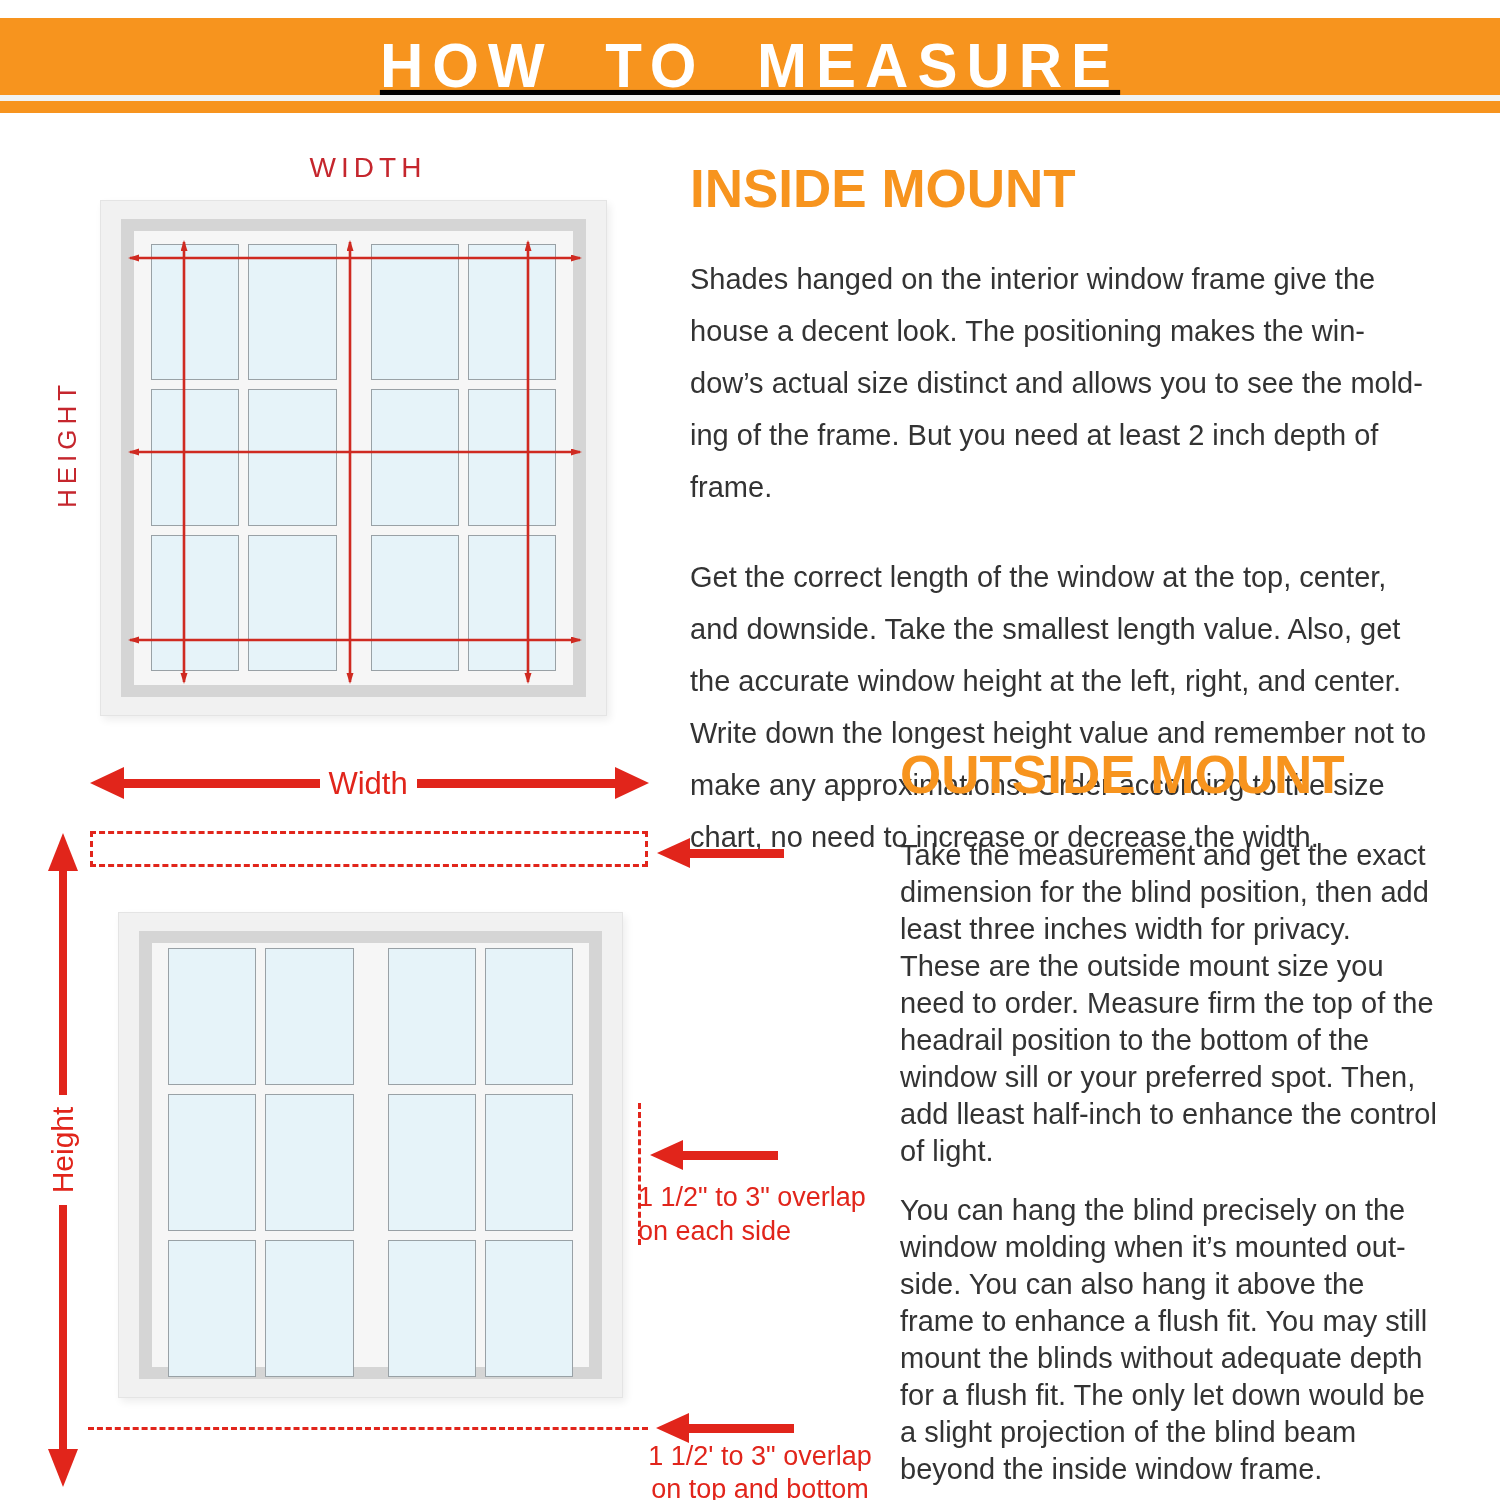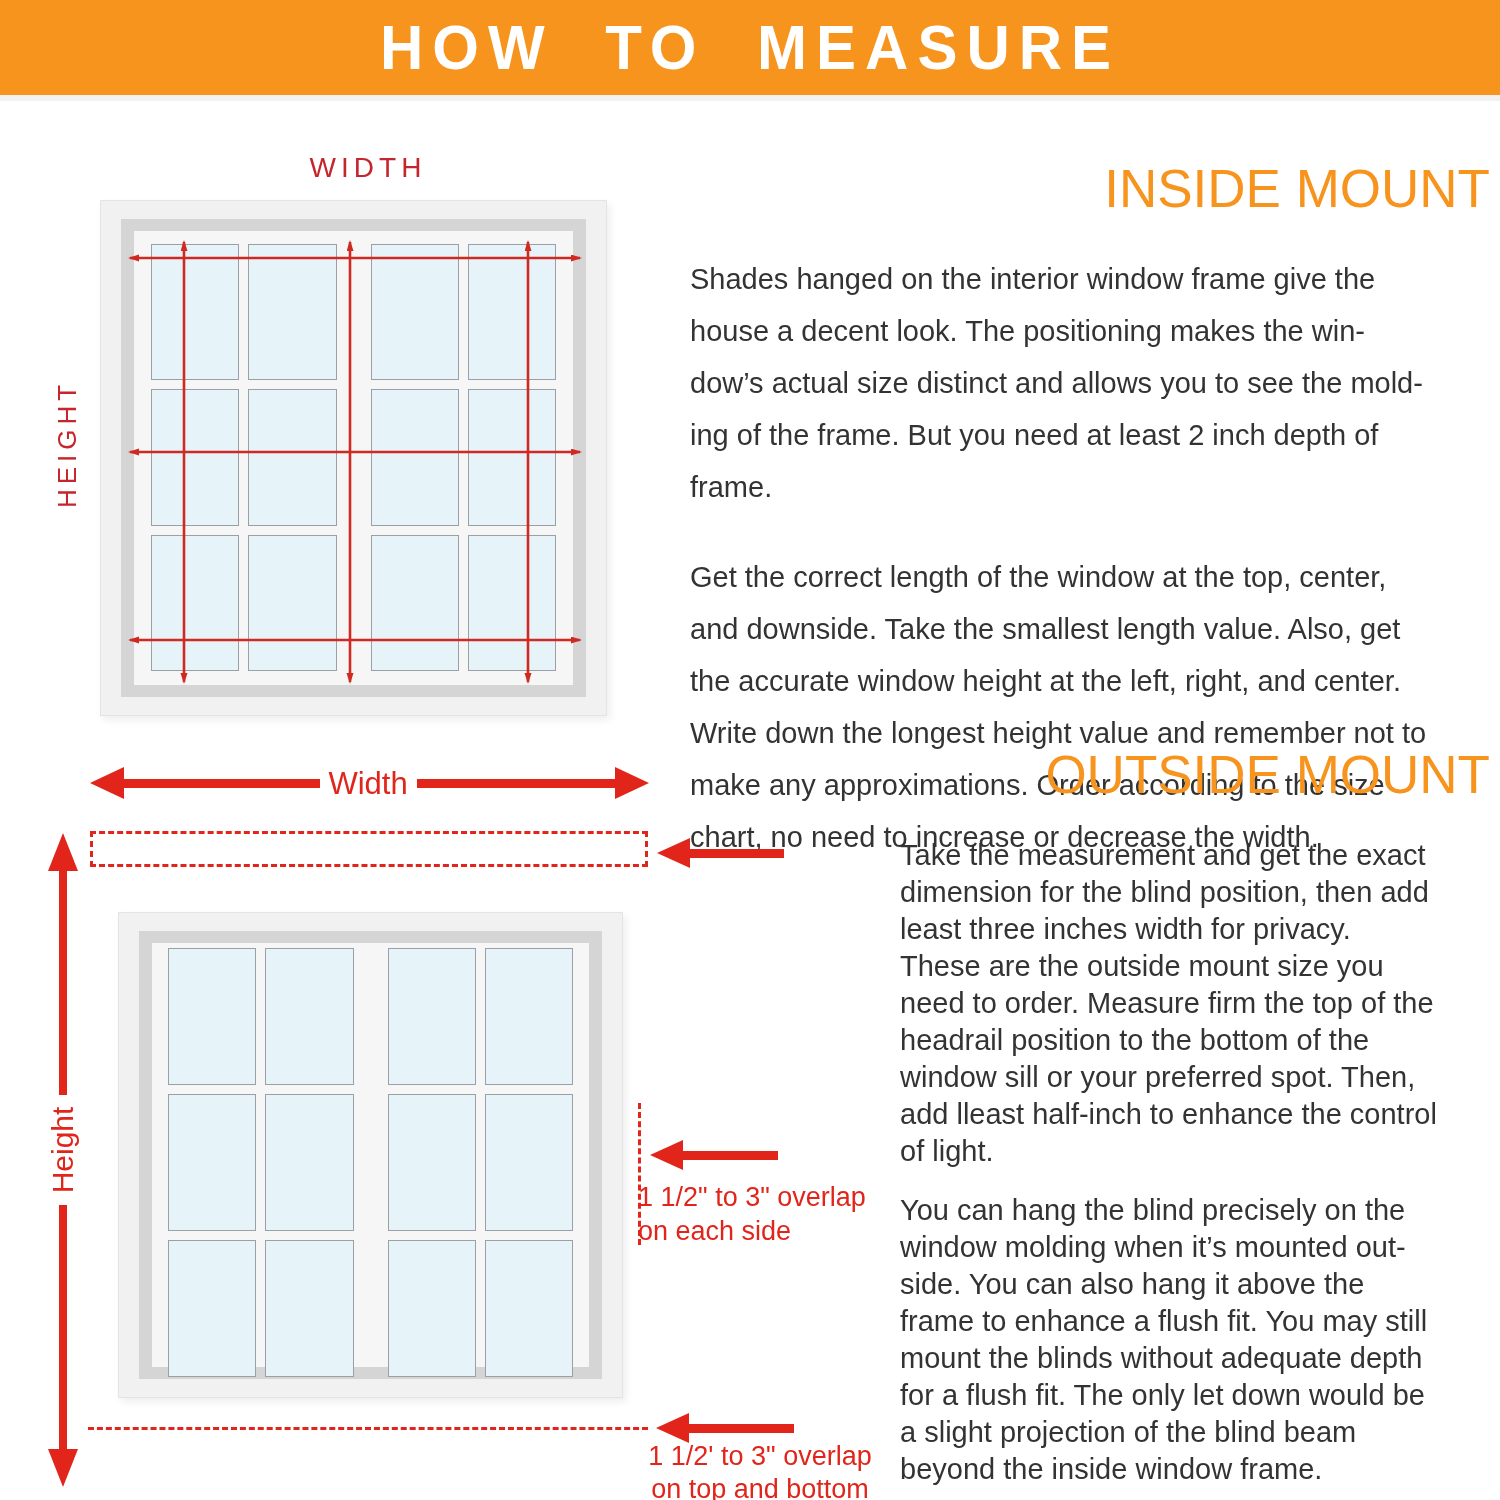--- a/index.html
+++ b/index.html
@@ -1,40 +1,40 @@
 <!DOCTYPE html>
 <html><head>
 <meta charset="utf-8">
 <style>
   html,body{margin:0;padding:0;background:#fff;}
   .page{position:relative;width:1500px;height:1500px;background:#ffffff;overflow:hidden;
         font-family:"Liberation Sans",sans-serif;}
 
   
-  .banner{position:absolute;left:0;top:0;width:1500px;height:95px;background:#F7941E;}
+  .banner{position:absolute;left:0;top:18px;width:1500px;height:95px;background:#F7941E;text-decoration:underline;}
   .banner h1{margin:0;height:95px;line-height:95px;text-align:center;color:#ffffff;
              font-size:60px;font-weight:bold;letter-spacing:9px;word-spacing:26px;
              transform:scaleY(1.04);}
   .banner-strip{position:absolute;left:0;top:95px;width:1500px;height:6px;background:#f1f3f3;}
 
   
   .window{position:absolute;background:#f1f1f1;border:1px solid #e4e4e4;
           box-shadow:3px 4px 8px rgba(0,0,0,0.07);}
   .win-band{position:absolute;left:20px;right:20px;top:18px;bottom:18px;background:#d5d5d5;}
   .win-sash{position:absolute;left:33px;right:33px;top:30px;bottom:30px;background:#f6f6f6;}
   .panes{position:absolute;display:flex;}
   .sash{flex:1;display:grid;grid-template-columns:1fr 1fr;grid-template-rows:1fr 1fr 1fr;gap:9px;}
   .mullion{width:34px;}
   .pane{background:#e6f3f9;border:1px solid #99a1a6;}
 
   
   .red-caps{position:absolute;color:#C5262D;font-size:28px;letter-spacing:5px;}
   .rot{transform:translate(-50%,-50%) rotate(-90deg);transform-origin:center;}
   .section{position:absolute;}
-  .section h2{margin:0;text-align:right;color:#F7941E;font-weight:normal;font-size:53px;letter-spacing:0px;}
+  .section h2{margin:0;text-align:left;color:#F7941E;font-weight:bold;font-size:53px;letter-spacing:0px;}
   .section p{margin:0;color:#333333;white-space:pre-line;}
   .inside p{font-size:29px;line-height:52px;}
   .outside p{font-size:29px;line-height:37px;}
   .red-label{position:absolute;color:#E1251B;white-space:pre-line;}
 
   
   .shaft-h{position:absolute;height:9px;background:#E1251B;}
   .shaft-v{position:absolute;width:8px;background:#E1251B;}
   .tri{position:absolute;width:0;height:0;}
   .tri-left{border-top:16px solid transparent;border-bottom:16px solid transparent;border-right:34px solid #E1251B;}

